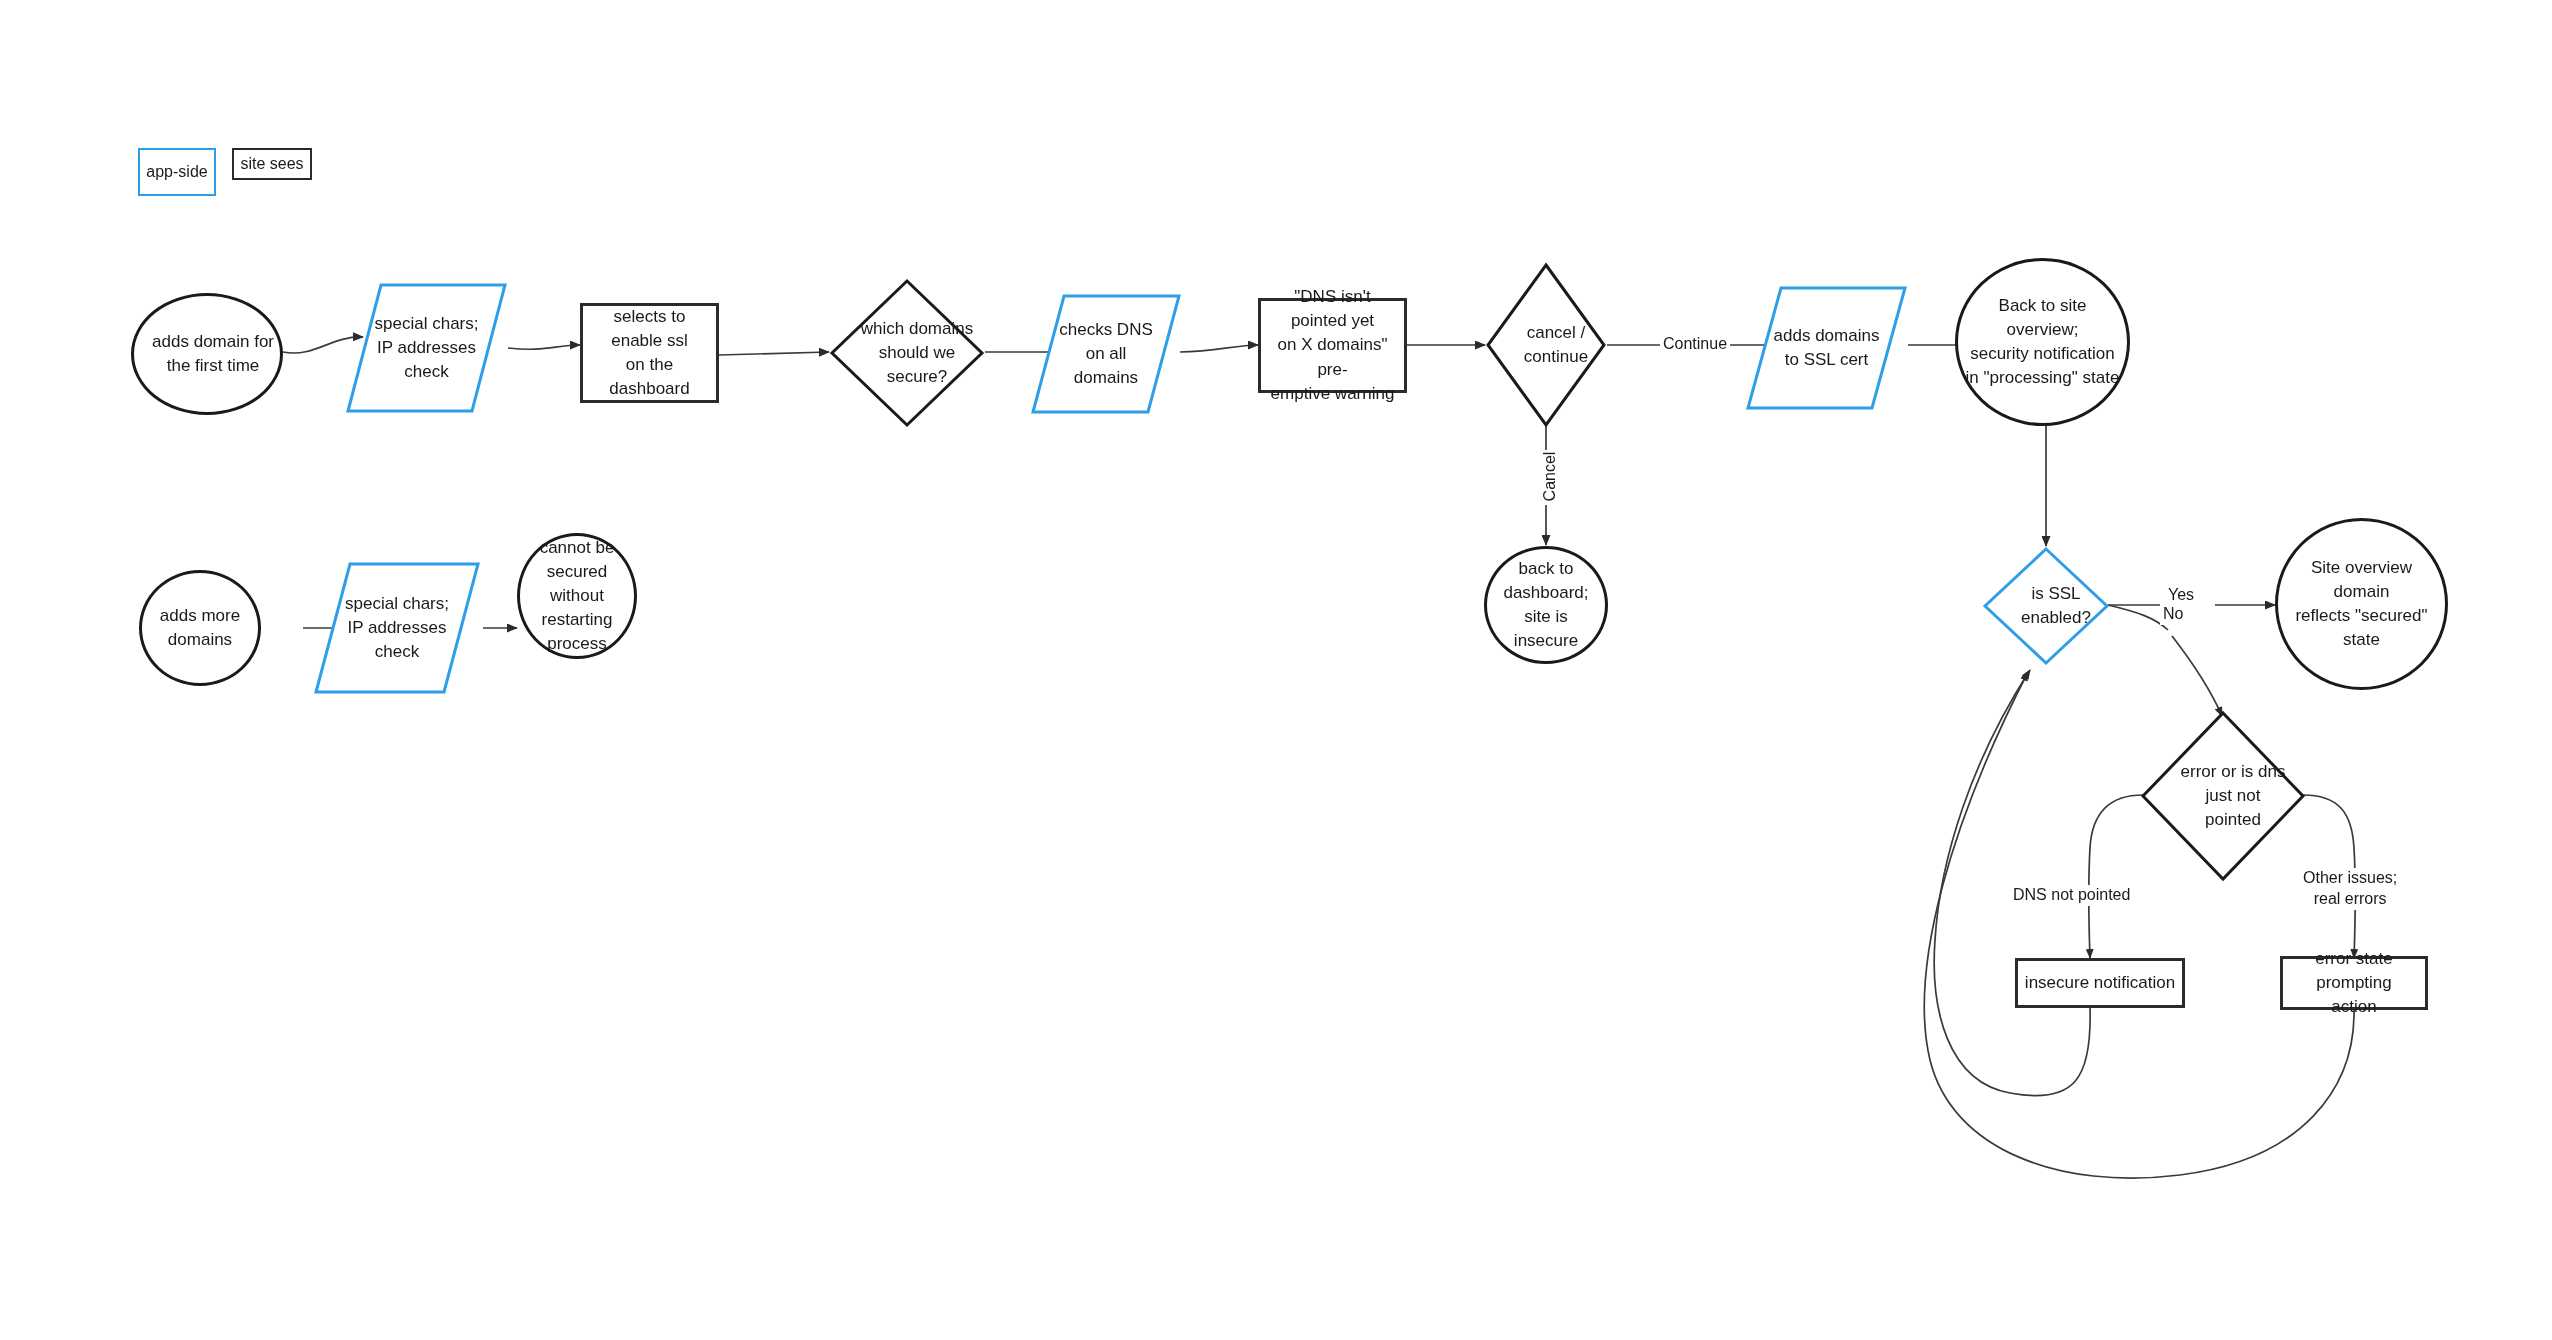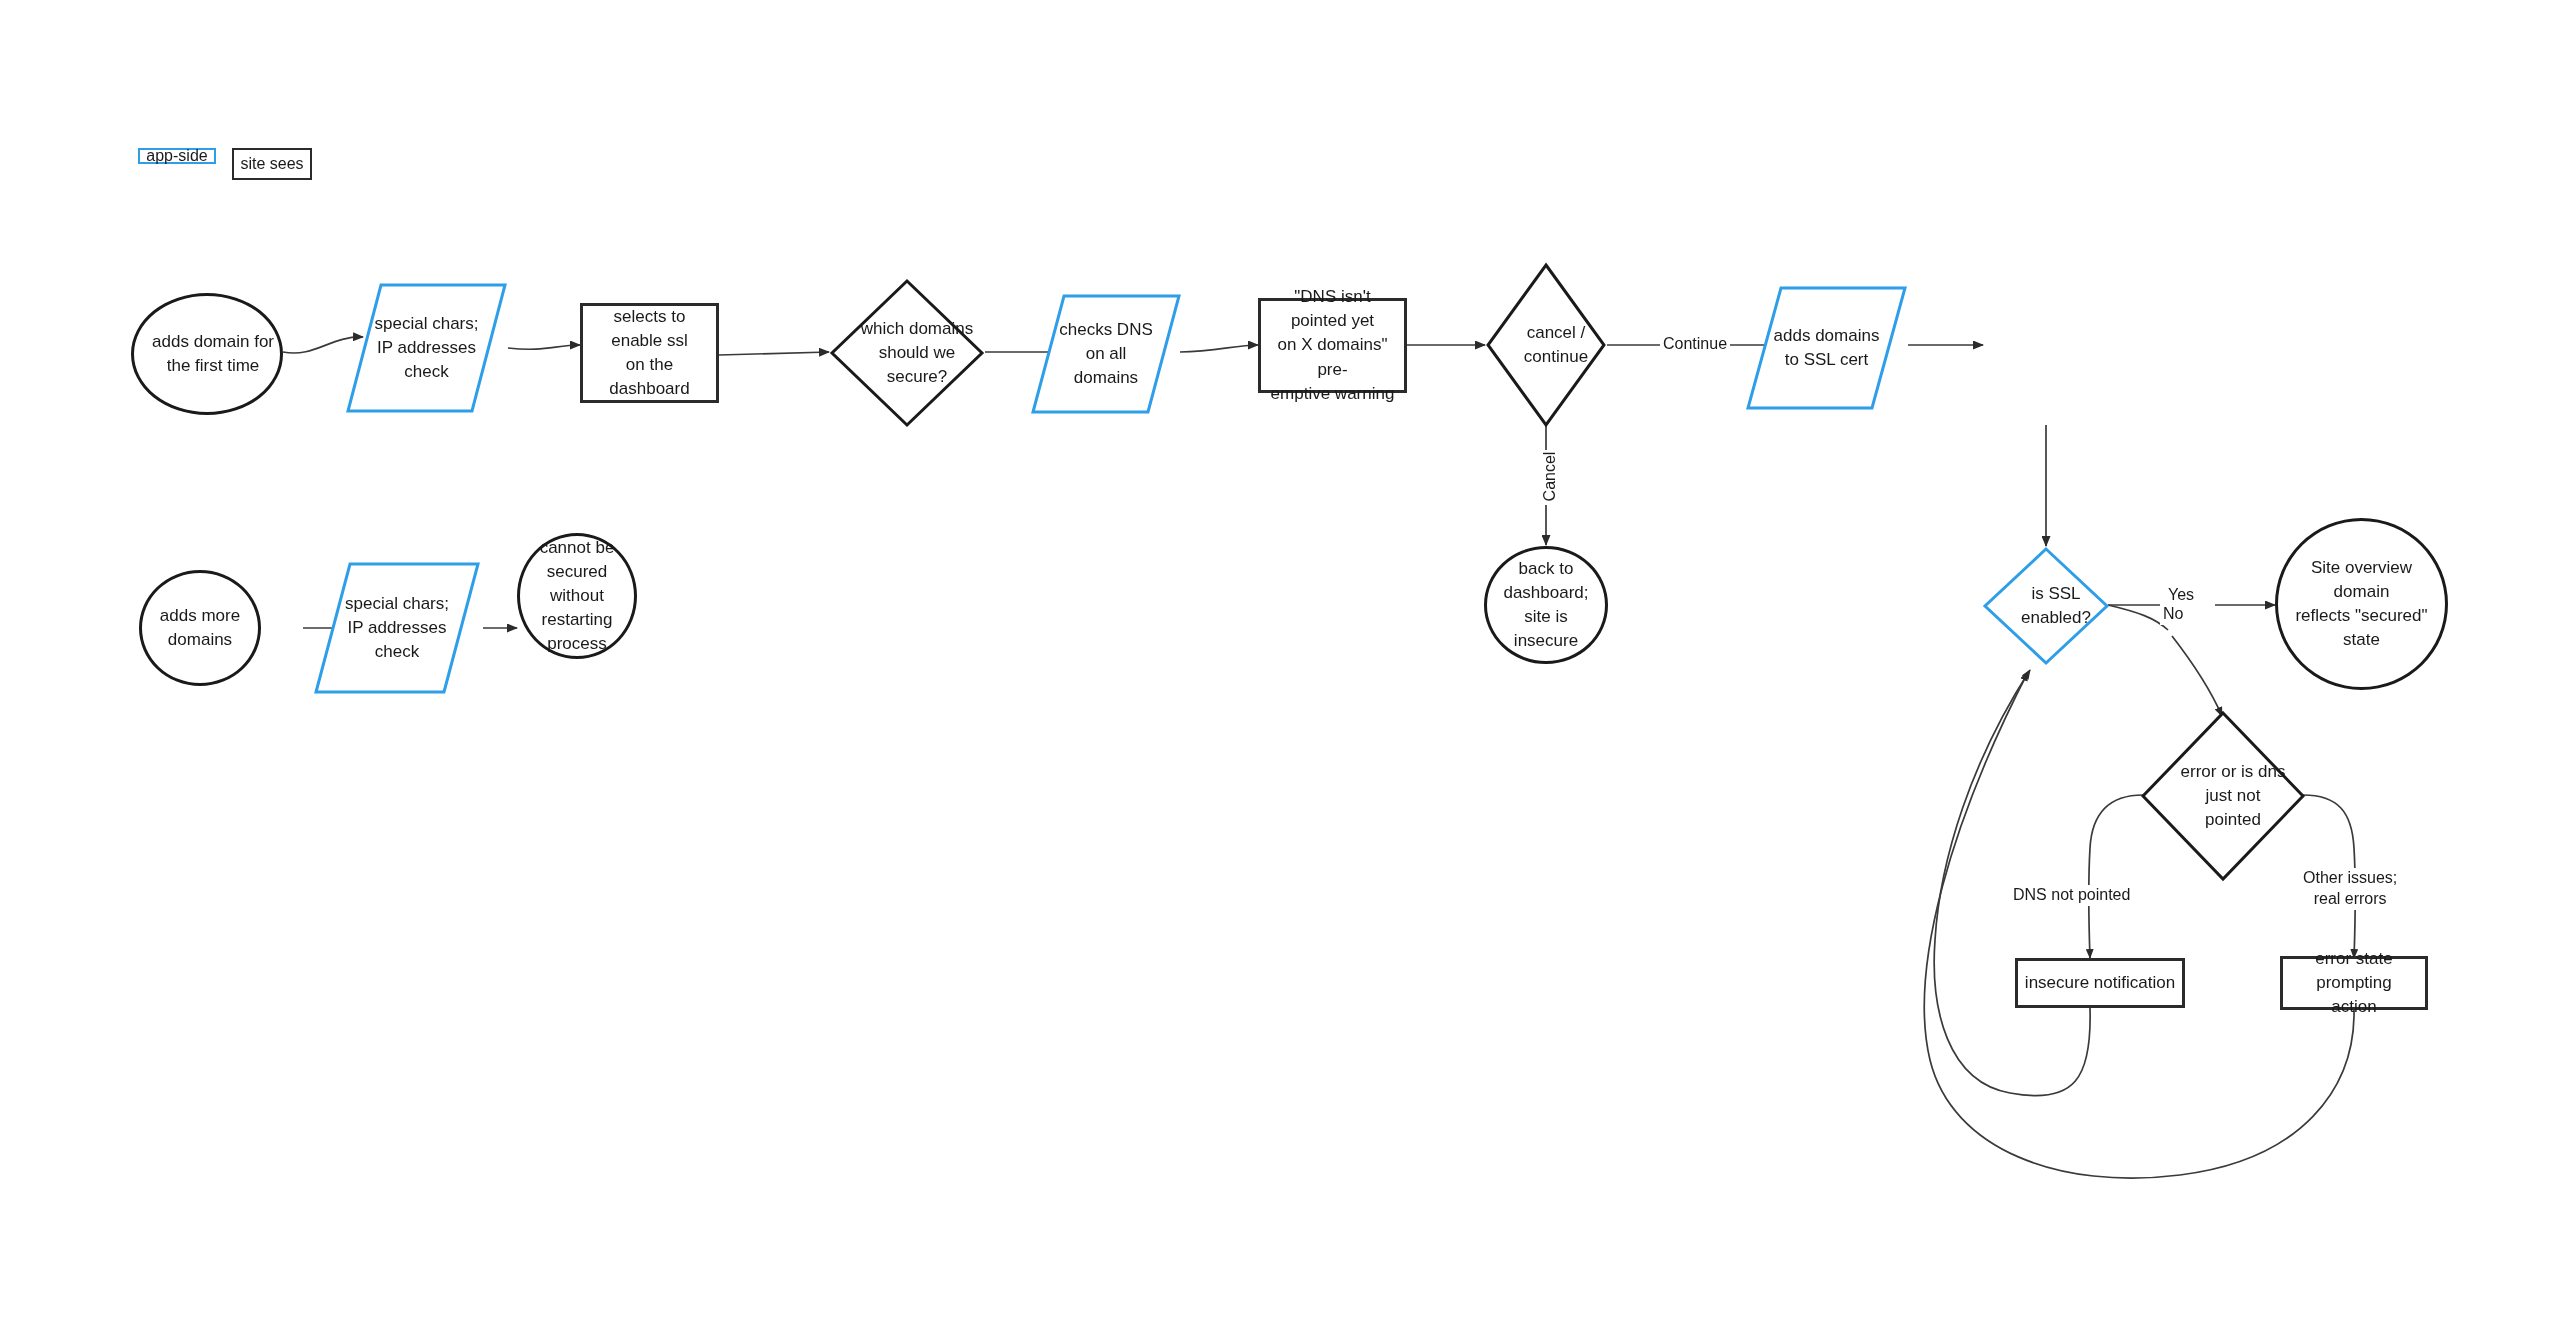--- a/index.html
+++ b/index.html
@@ -137,21 +137,21 @@
       <path d="M2303,795 C2338,795 2352,812 2354,848 C2356,882 2355,930 2354,958" marker-end="url(#ahs)"></path>
 
       <path d="M2090,1008 C2092,1078 2075,1105 2010,1093 C1948,1082 1930,1010 1935,940
                C1940,858 1972,760 2030,670" marker-end="url(#ahs)"></path>
 
       <path d="M2354,1008 C2356,1090 2300,1160 2180,1175 C2060,1190 1952,1150 1930,1060
                C1908,968 1952,820 2028,672" marker-end="url(#ahs)"></path>
     </g>
   </svg>
 
-  <div class="legend-box app" style="left:138px; top:148px; width:78px; height:16px;align-items:center;">
+  <div class="legend-box app" style="left:138px; top:148px; width:78px; height:48px;align-items:center;">
     <span>app-side</span>
   </div>
   <div class="legend-box user" style="left:232px; top:148px; width:80px; height:32px;">
     <span>site sees</span>
   </div>
 
   <div class="node circle" style="left:131px; top:293px; width:152px; height:122px;justify-content:flex-end;">
     <span class="txt">adds domain for<br>the first time</span>
   </div>
 
@@ -191,20 +191,23 @@
     <span class="txt">adds domains<br>to SSL cert</span>
   </div>
 
   <div class="node diamond" style="left:1485px; top:262px; width:122px; height:166px;">
     <svg width="122" height="166">
       <polygon points="61,3 119,83 61,163 3,83" fill="#ffffff" stroke="#1a1a1a" stroke-width="3"></polygon>
     </svg>
     <span class="txt">cancel /<br>continue</span>
   </div>
 
+  <div class="node circle" style="left:1955px; top:258px; width:175px; height:168px;">
+    <span class="txt">Back to site overview;<br>security notification<br>in "processing" state</span>
+  </div>
 
   <div class="node circle" style="left:1484px; top:546px; width:124px; height:118px;">
     <span class="txt">back to<br>dashboard;<br>site is insecure</span>
   </div>
 
   <div class="node circle" style="left:139px; top:570px; width:122px; height:116px;">
     <span class="txt">adds more<br>domains</span>
   </div>
 
   <div class="node para" style="left:313px; top:561px; width:168px; height:134px;">

